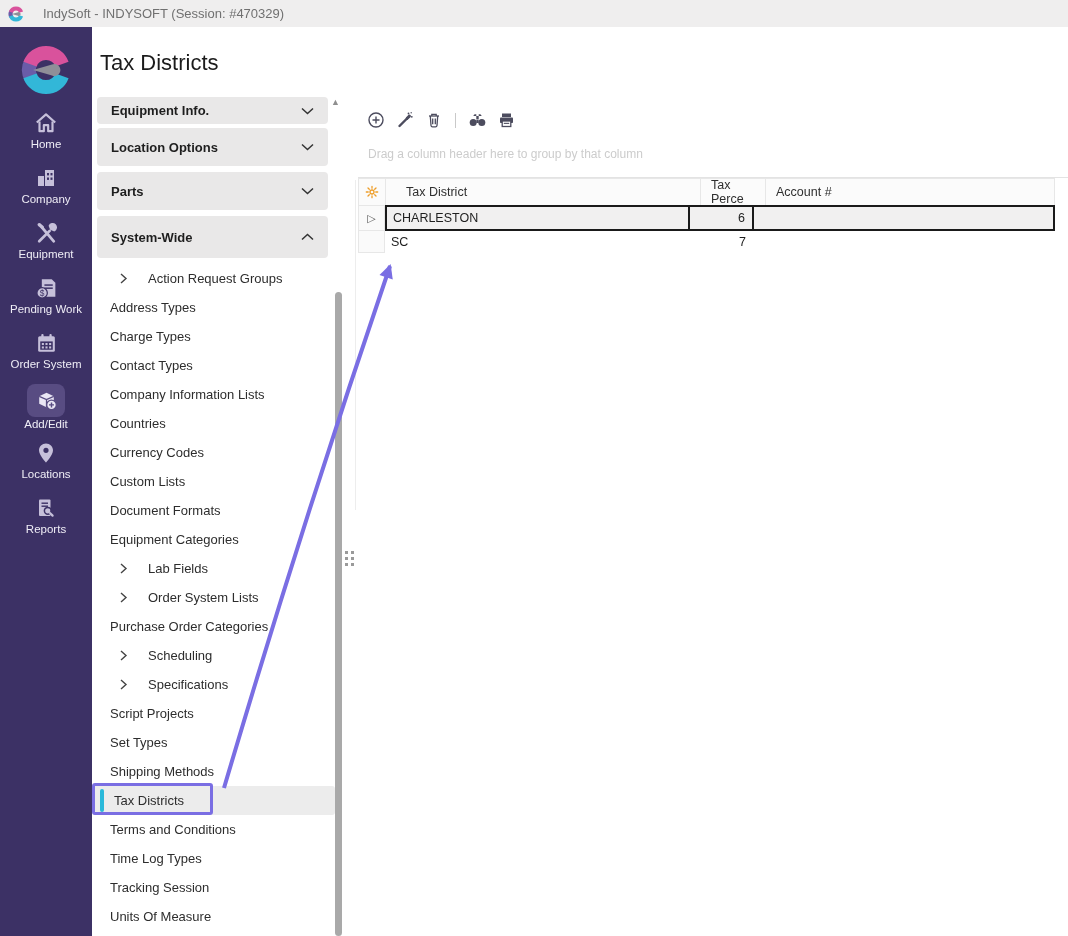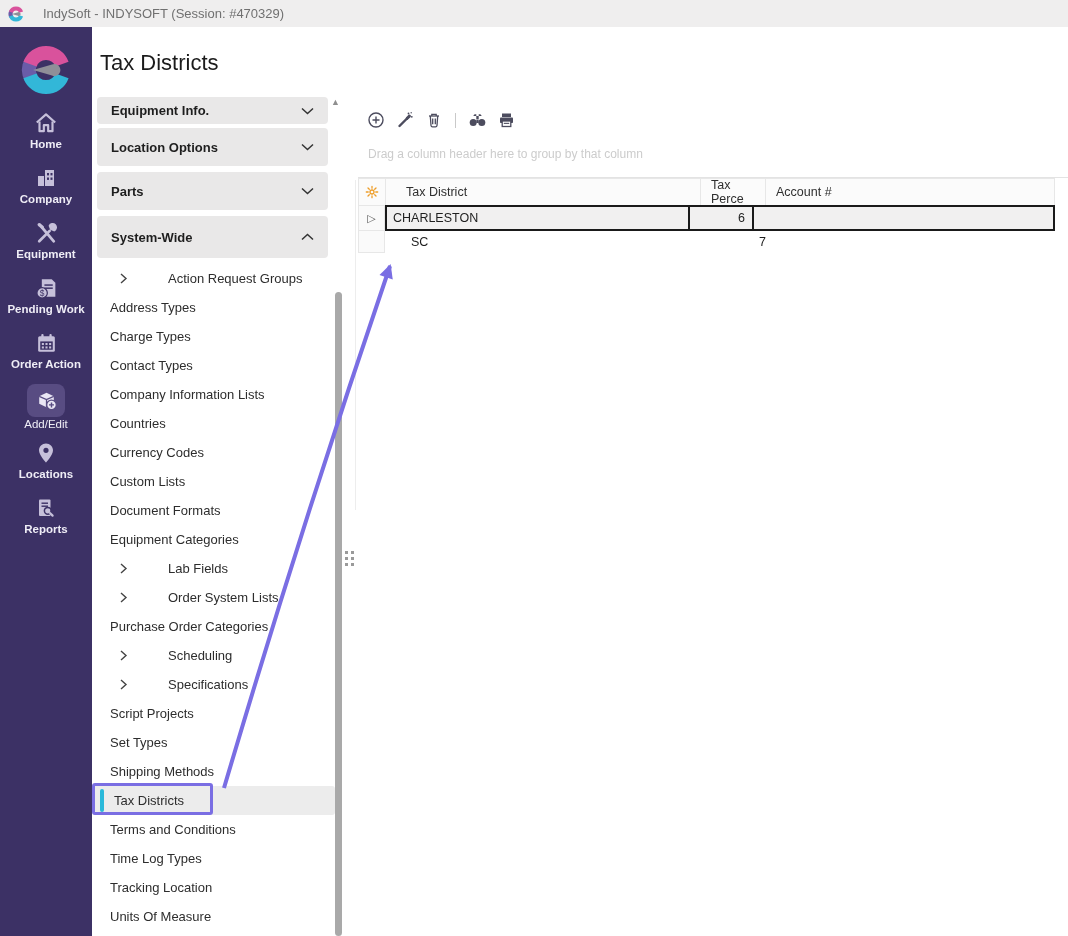--- a/index.html
+++ b/index.html
@@ -16,32 +16,32 @@
   
   .titlebar{position:absolute;left:0;top:0;width:1068px;height:27px;background:var(--tb-bg);
             display:flex;align-items:center;gap:19px;padding-left:8px;font-size:13px;color:var(--tb-ink);}
   
   .nav{position:absolute;left:0;top:27px;width:92px;height:909px;background:var(--nav-bg);
        display:flex;flex-direction:column;align-items:center;}
   .nav .biglogo{margin-top:18px;margin-bottom:14px;}
   .nav-item{width:92px;height:55px;display:flex;flex-direction:column;align-items:center;
             justify-content:flex-start;cursor:pointer;}
   .nav-item .ic{width:30px;height:28px;display:flex;align-items:center;justify-content:center;}
-  .nav-item .lbl{font-size:11.5px;color:var(--nav-label);margin-top:1px;white-space:nowrap;font-weight:bold;}
+  .nav-item .lbl{font-size:11.5px;color:var(--nav-label);margin-top:1px;white-space:nowrap;}
   .nav-item.sel .ic{background:var(--nav-sel);border-radius:8px;width:38px;height:33px;}
   .nav-item.sel .lbl{font-weight:normal;}
   
   .page-title{position:absolute;left:100px;top:50px;font-size:22px;color:#1b1b1b;}
   .acc{position:absolute;left:97px;width:231px;background:var(--acc-bg);border-radius:4px;
        display:flex;align-items:center;justify-content:space-between;padding:0 14px;
        font-size:13px;font-weight:bold;color:var(--ink);cursor:pointer;gap:16px;}
   .scrollup{position:absolute;left:331px;top:97px;font-size:9px;color:#8f8f8f;}
   .list{position:absolute;left:92px;top:264px;width:243px;}
   .li{position:relative;height:29px;display:flex;align-items:center;font-size:13px;
-      color:var(--list-ink);padding-left:18px;cursor:pointer;gap:20px;}
+      color:var(--list-ink);padding-left:18px;cursor:pointer;}
   .li .chev{width:11px;height:11px;margin-left:8px;margin-right:19px;flex:none;}
   .li.sel{background:var(--sel-bg);border-radius:3px;}
   .li .bar{position:absolute;left:4px;top:3px;bottom:3px;width:4px;border-radius:2px;background:var(--cyan);}
   .li.sel span{margin-left:4px;}
   .sbthumb{position:absolute;left:335px;top:292px;width:7px;height:644px;background:var(--sb);border-radius:3.5px;}
   .grip{position:absolute;left:345px;top:551px;width:9px;height:18px;
         display:grid;grid-template-columns:3px 3px;grid-template-rows:3px 3px 3px;gap:3px;}
   .grip i{background:#9a9a9a;display:block;}
   .vsep{position:absolute;left:355px;top:180px;width:1px;height:330px;background:#ededed;}
   
@@ -58,21 +58,21 @@
   .ghead .c2{width:65px;border-left:1px solid var(--gb);display:flex;align-items:center;padding-left:10px;}
   .ghead .c3{flex:1;border-left:1px solid var(--gb);display:flex;align-items:center;padding-left:10px;}
   .rind{position:absolute;left:358px;width:27px;background:#fafafa;border:1px solid var(--gb);
         display:flex;align-items:center;justify-content:center;color:#555;font-size:11px;}
   .row1{position:absolute;left:385px;top:205px;width:670px;height:26px;background:var(--r1bg);
         border:2px solid var(--blk);display:flex;font-size:12.5px;}
   .row1 .c1{width:301px;display:flex;align-items:center;padding-left:6px;}
   .row1 .c2{width:64px;border-left:2px solid var(--blk);display:flex;align-items:center;justify-content:flex-end;padding-right:7px;}
   .row1 .c3{flex:1;border-left:2px solid var(--blk);}
   .row2{position:absolute;left:385px;top:231px;width:670px;height:22px;display:flex;font-size:12.5px;}
-  .row2 .c1{width:303px;display:flex;align-items:center;padding-left:6px;margin-left:20px;}
+  .row2 .c1{width:303px;display:flex;align-items:center;padding-left:6px;}
   .row2 .c2{width:65px;display:flex;align-items:center;justify-content:flex-end;padding-right:7px;}
   .row2 .c3{flex:1;}
   
   .ann-rect{position:absolute;left:92px;top:783px;width:121px;height:32px;border:3px solid var(--purple);
             border-radius:3px;z-index:10;pointer-events:none;}
   .ann-arrow{position:absolute;left:0;top:0;width:1068px;height:936px;z-index:9;pointer-events:none;}
 </style>
 </head>
 <body>
 
@@ -152,21 +152,21 @@
         <g fill="#c6c0da">
             <rect x="7.5" y="11.5" width="2" height="2"></rect>
             <rect x="11" y="11.5" width="2" height="2"></rect>
             <rect x="14.5" y="11.5" width="2" height="2"></rect>
         <rect x="7.5" y="14.8" width="2" height="2"></rect>
             <rect x="11" y="14.8" width="2" height="2"></rect>
             <rect x="14.5" y="14.8" width="2" height="2"></rect>
           </g>
       </svg>
       </span>
-    <span class="lbl">Order Action</span>
+    <span class="lbl">Order System</span>
   </div>
 
   <div class="nav-item sel">
     <span class="ic">
       <svg width="25" height="25" viewBox="0 0 24 24">
         <path d="M5 8 L12 4.5 L19 8 L19 15 L12 18.5 L5 15 Z" fill="#e9e6f4"></path>
         <path d="M5 8 L12 11 L19 8 M12 11 V18.5" stroke="#584c82" stroke-width="1.2" fill="none"></path>
         <circle cx="16.8" cy="16.2" r="4.6" fill="#e9e6f4" stroke="#584c82" stroke-width="1.2"></circle>
         <path d="M16.8 13.8 V18.6 M14.4 16.2 H19.2" stroke="#584c82" stroke-width="1.4"></path>
       </svg>
@@ -301,21 +301,21 @@
     <span class="bar"></span>
     <span>Tax Districts</span>
     </div>
   <div class="li">
       <span>Terms and Conditions</span>
     </div>
   <div class="li">
       <span>Time Log Types</span>
     </div>
   <div class="li">
-      <span>Tracking Location</span>
+      <span>Tracking Session</span>
     </div>
   <div class="li">
       <span>Units Of Measure</span>
     </div>
 </div>
 
 <div class="sbthumb"></div>
 <div class="grip">
     <i></i>
     <i></i>

